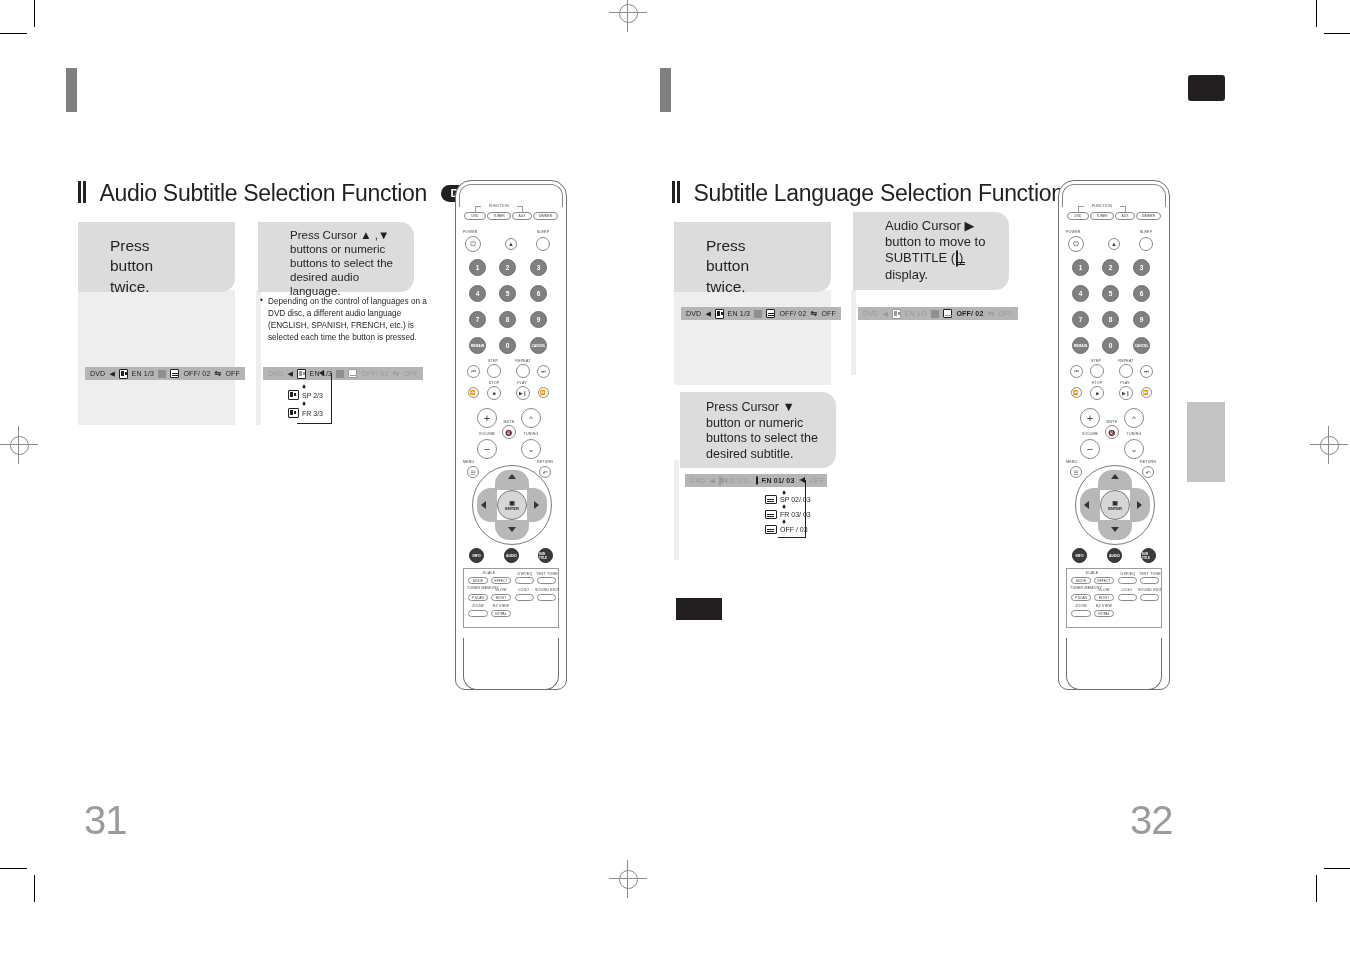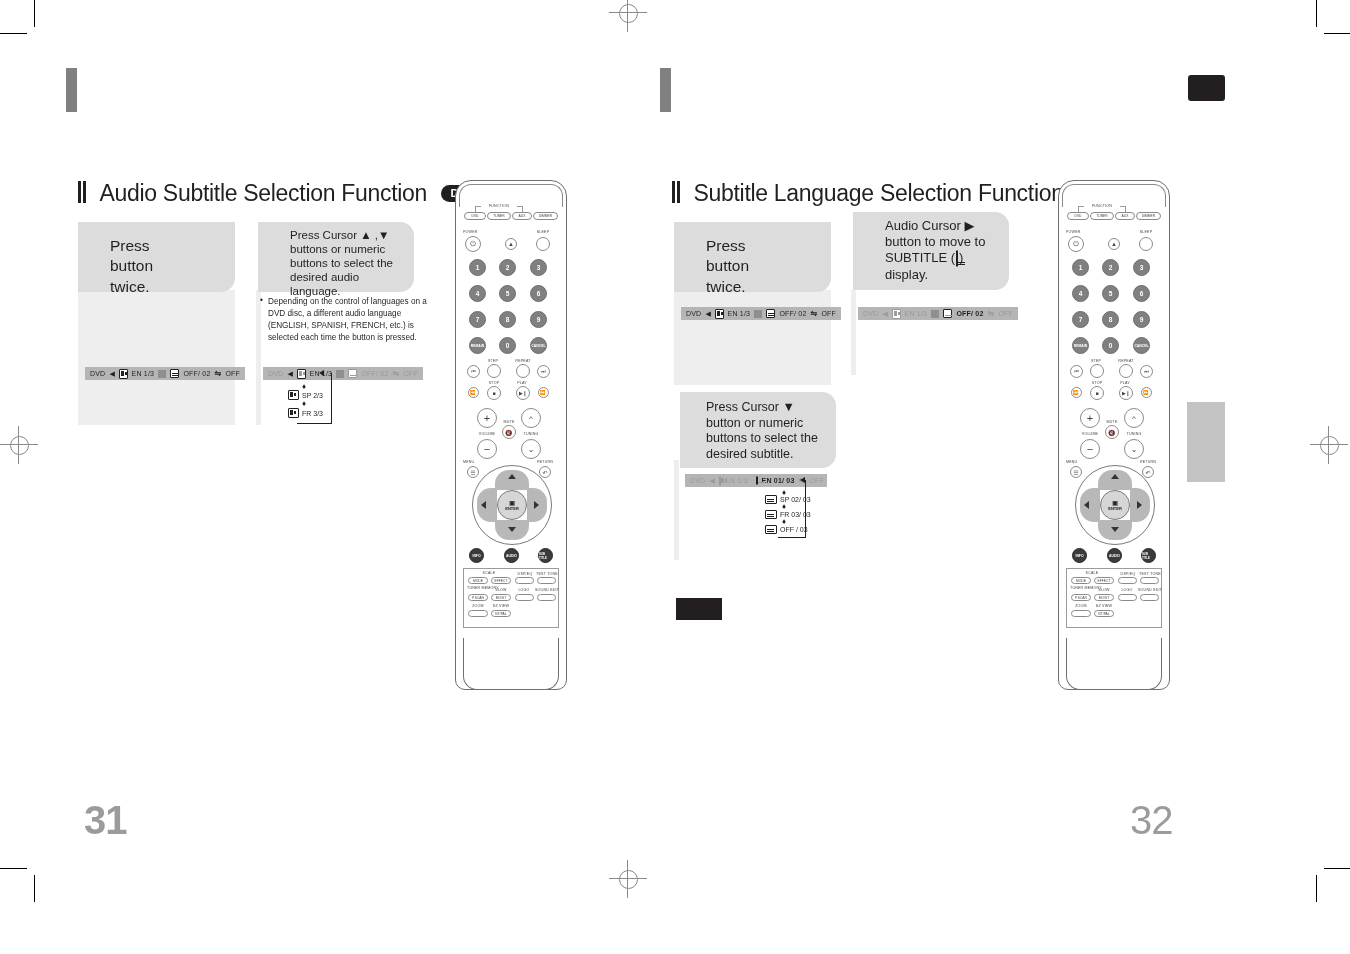--- a/index.html
+++ b/index.html
@@ -182,21 +182,21 @@
   <span>SP 2/3</span>
 </div>
 <div class="dotsep" style="left:302px;top:400px;">♦</div>
 <div class="osd-item" style="left:288px;top:408px;">
   <span class="ic ic-audio"></span>
   <span>FR 3/3</span>
 </div>
 <div class="hookline" style="left:297px;top:373px;width:35px;height:50px;border-left:none;"></div>
 <div class="hooktop" style="left:331px;top:373px;height:50px;"></div>
 
-<div class="pgnum" style="left:84px;top:798px;font-weight:bold;">31</div>
+<div class="pgnum" style="left:84px;top:798px;">31</div>
 
 <div class="heading" style="left:672px;top:180px;">
   <span class="bars"><i></i><i></i></span>
   <span class="htext">Subtitle Language Selection Function</span>
   <span class="dvdbadge">DVD</span>
 </div>
 
 <div class="col-bg" style="left:674px;top:290px;width:157px;height:95px;"></div>
 <div class="col-bg" style="left:851px;top:290px;width:5px;height:85px;"></div>
 <div class="col-bg" style="left:674px;top:460px;width:5px;height:100px;"></div>

